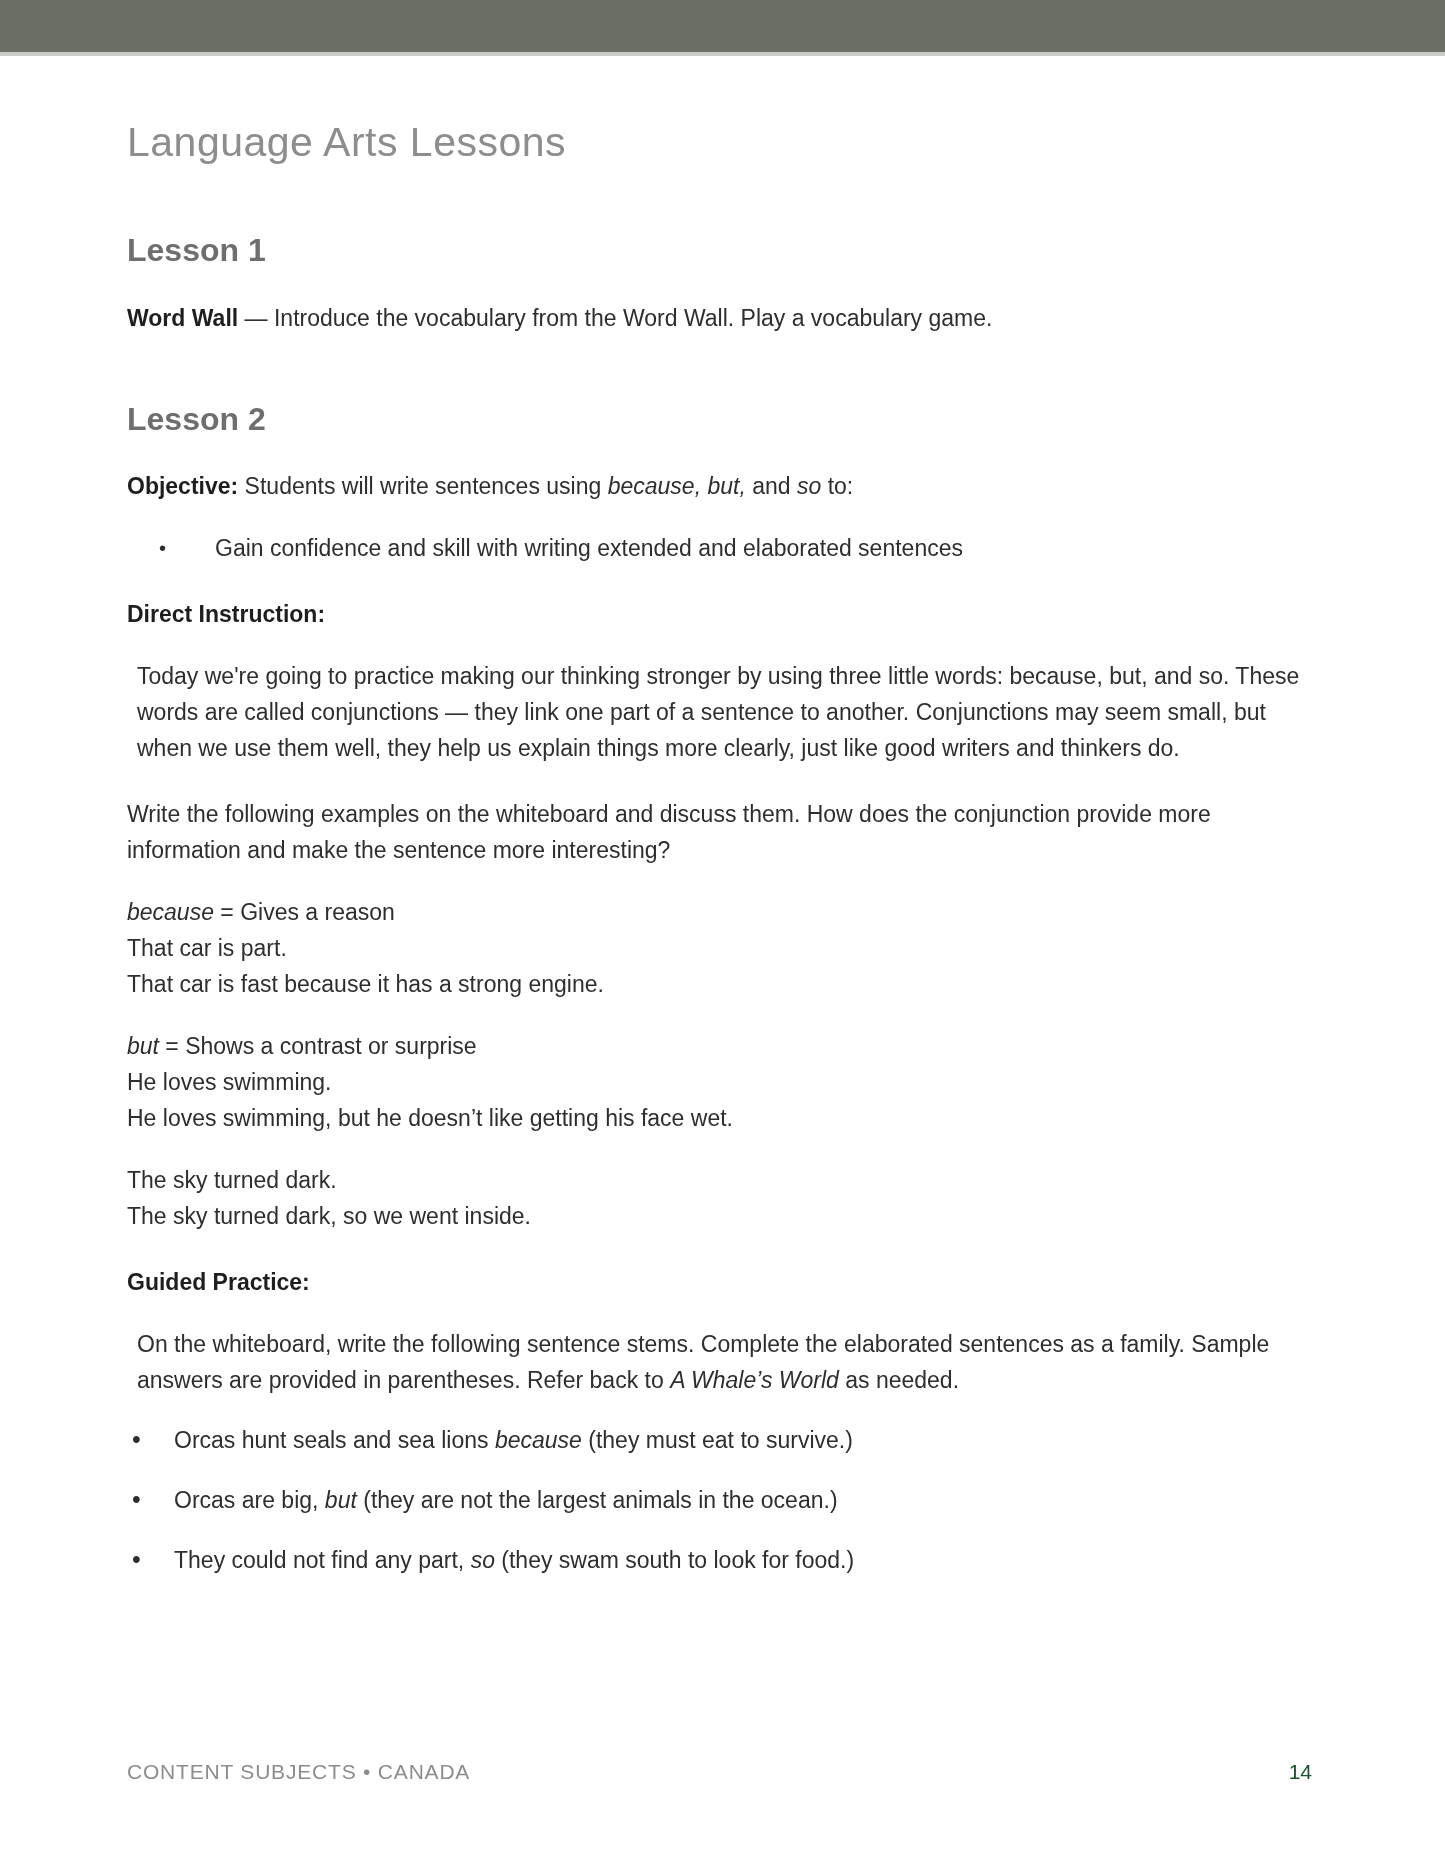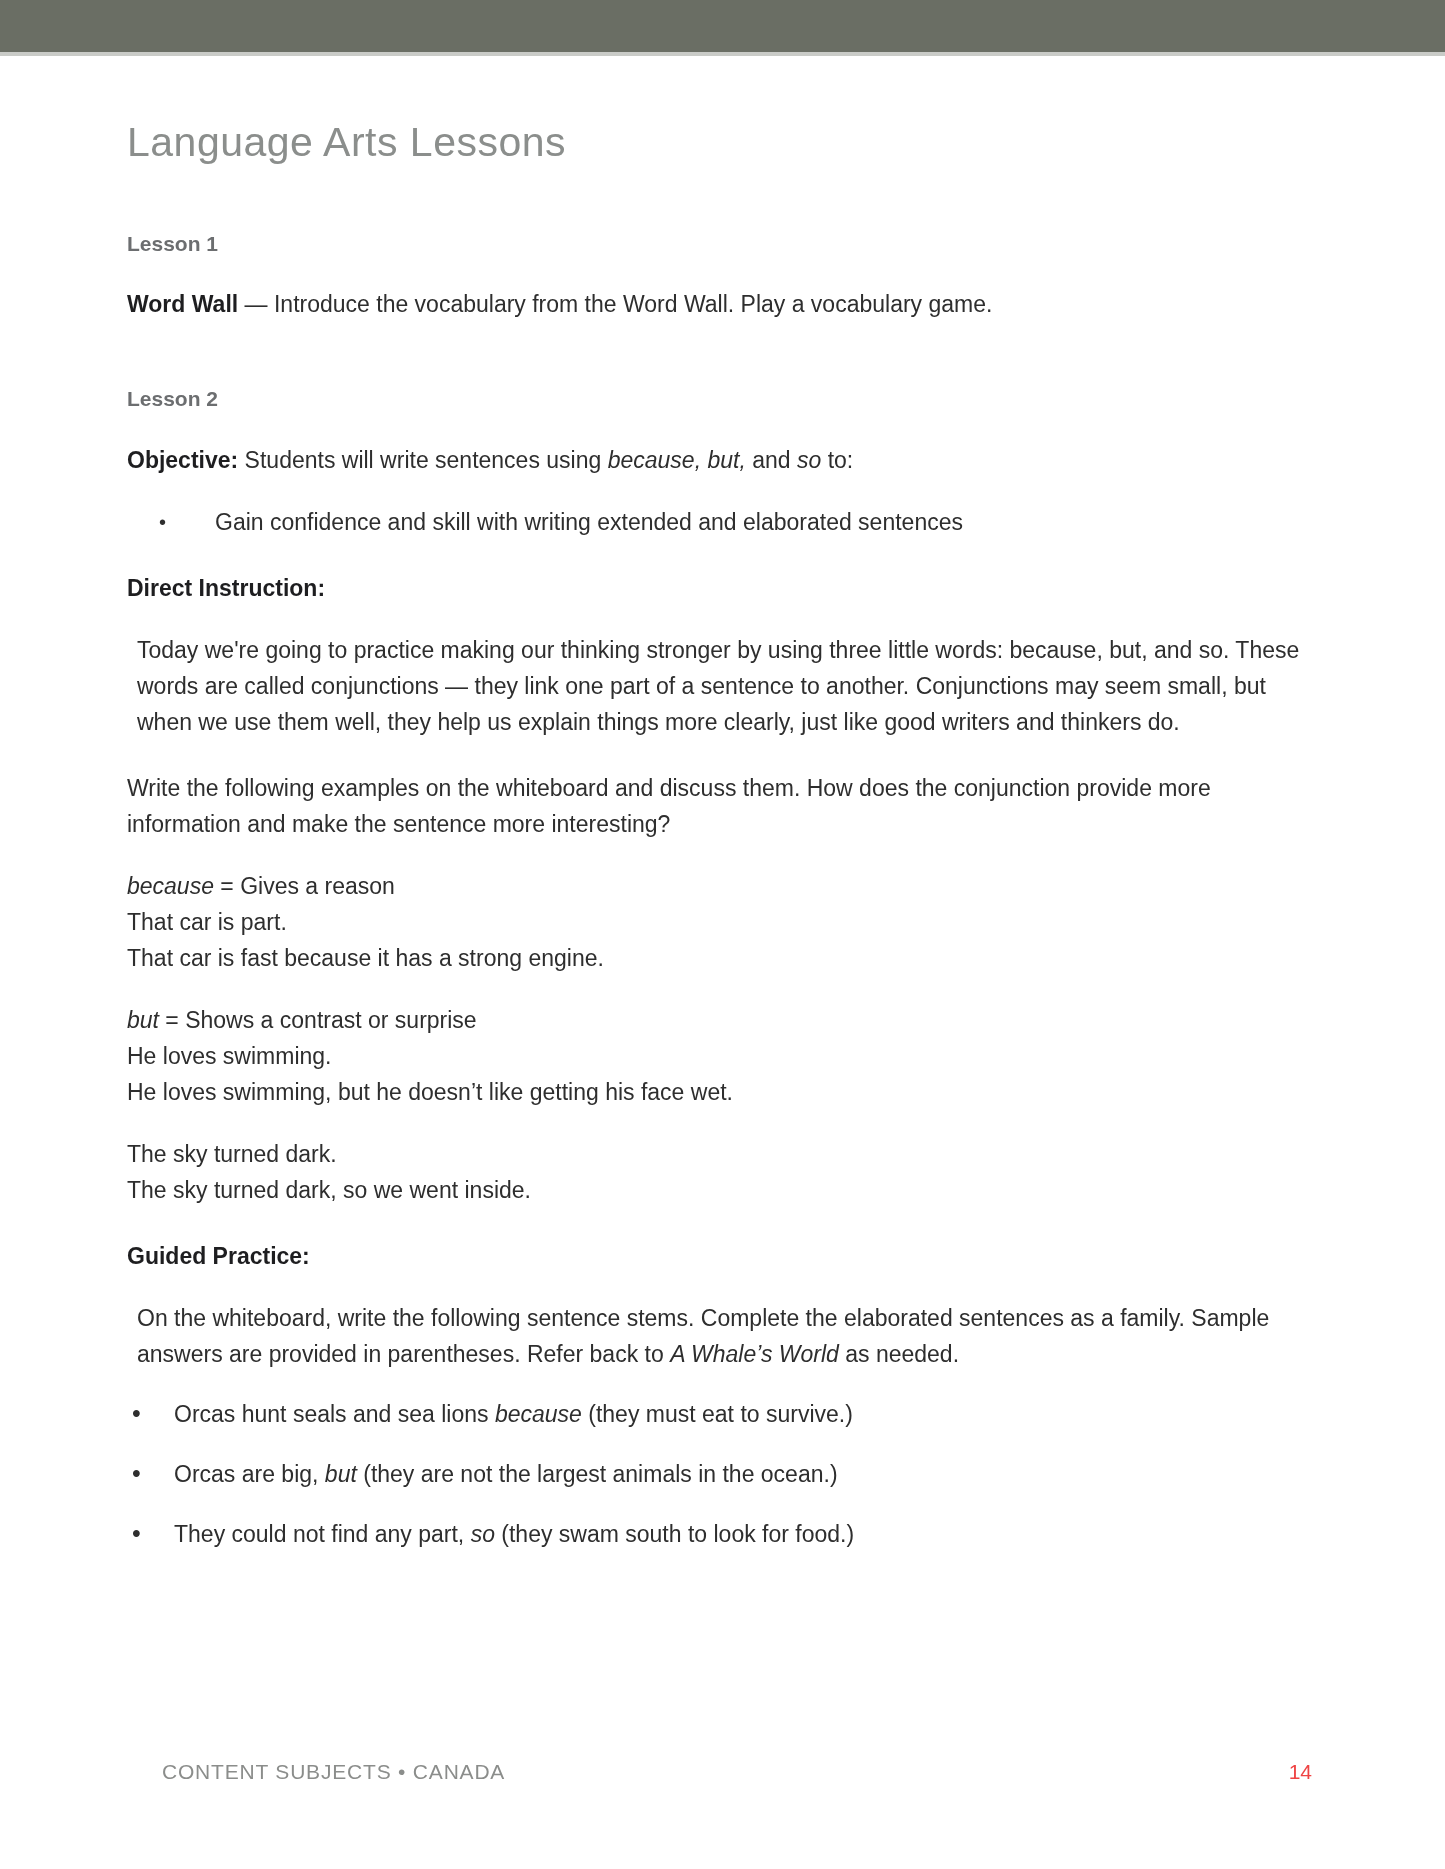--- a/index.html
+++ b/index.html
@@ -24,21 +24,21 @@
   .doc-title {
     margin: 62px 0 0 0;
     font-size: 41px;
     font-weight: 300;
     line-height: 1.2;
     color: #8b8e8c;
     letter-spacing: 0.5px;
   }
   .lesson-heading {
     margin: 64px 0 0 0;
-    font-size: 21px;
+    font-size: 32px;
     font-weight: bold;
     color: #6c6e70;
     line-height: 1.2;
   }
   .body-text {
     font-size: 23px;
     line-height: 36px;
     color: #2e2e2e;
   }
   .para { margin: 30px 0 0 0; }
@@ -88,22 +88,22 @@
     position: absolute;
     top: 1760px;
     left: 127px;
     right: 133px;
     display: flex;
     justify-content: space-between;
     align-items: baseline;
     font-size: 21px;
     color: #8b8d8b;
   }
-  .footer .footer-left { letter-spacing: 0.8px; margin-left: 35px; }
-  .footer .footer-page { color: #ef4444; }
+  .footer .footer-left { letter-spacing: 0.8px; }
+  .footer .footer-page { color: #14532d; }
 </style>
 </head>
 <body>
 
 <div class="top-bar"></div>
 
 <div class="page">
 
   <h1 class="doc-title">Language Arts Lessons</h1>
 

